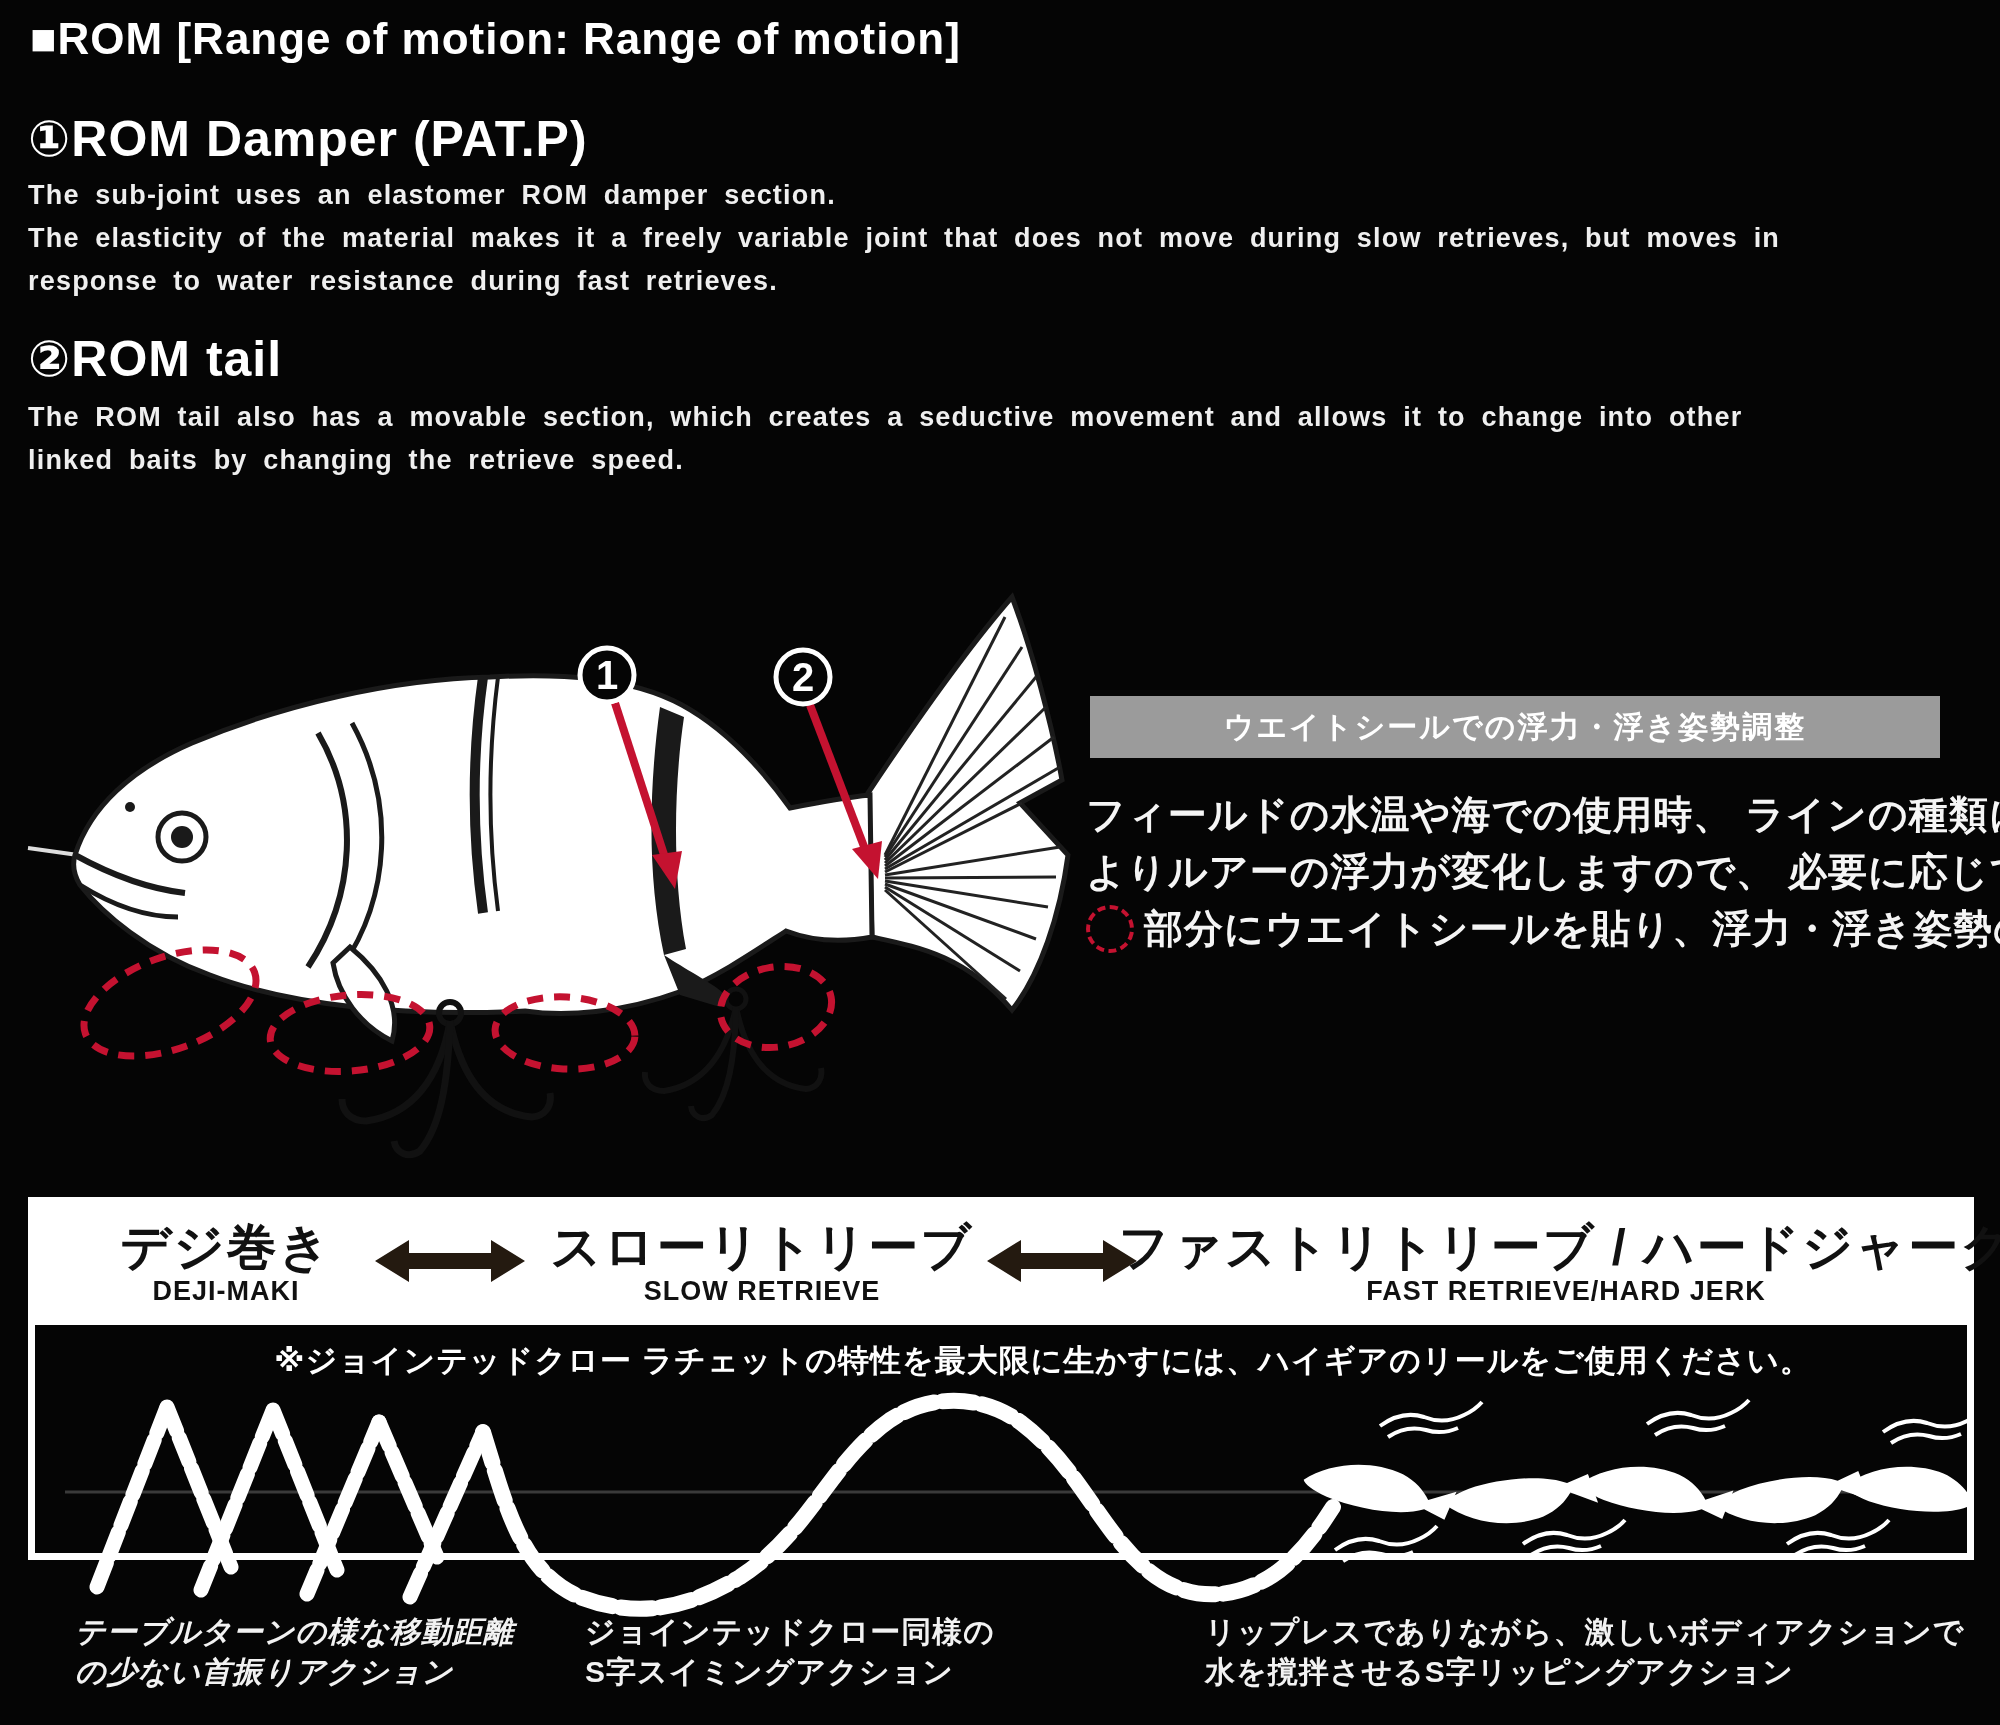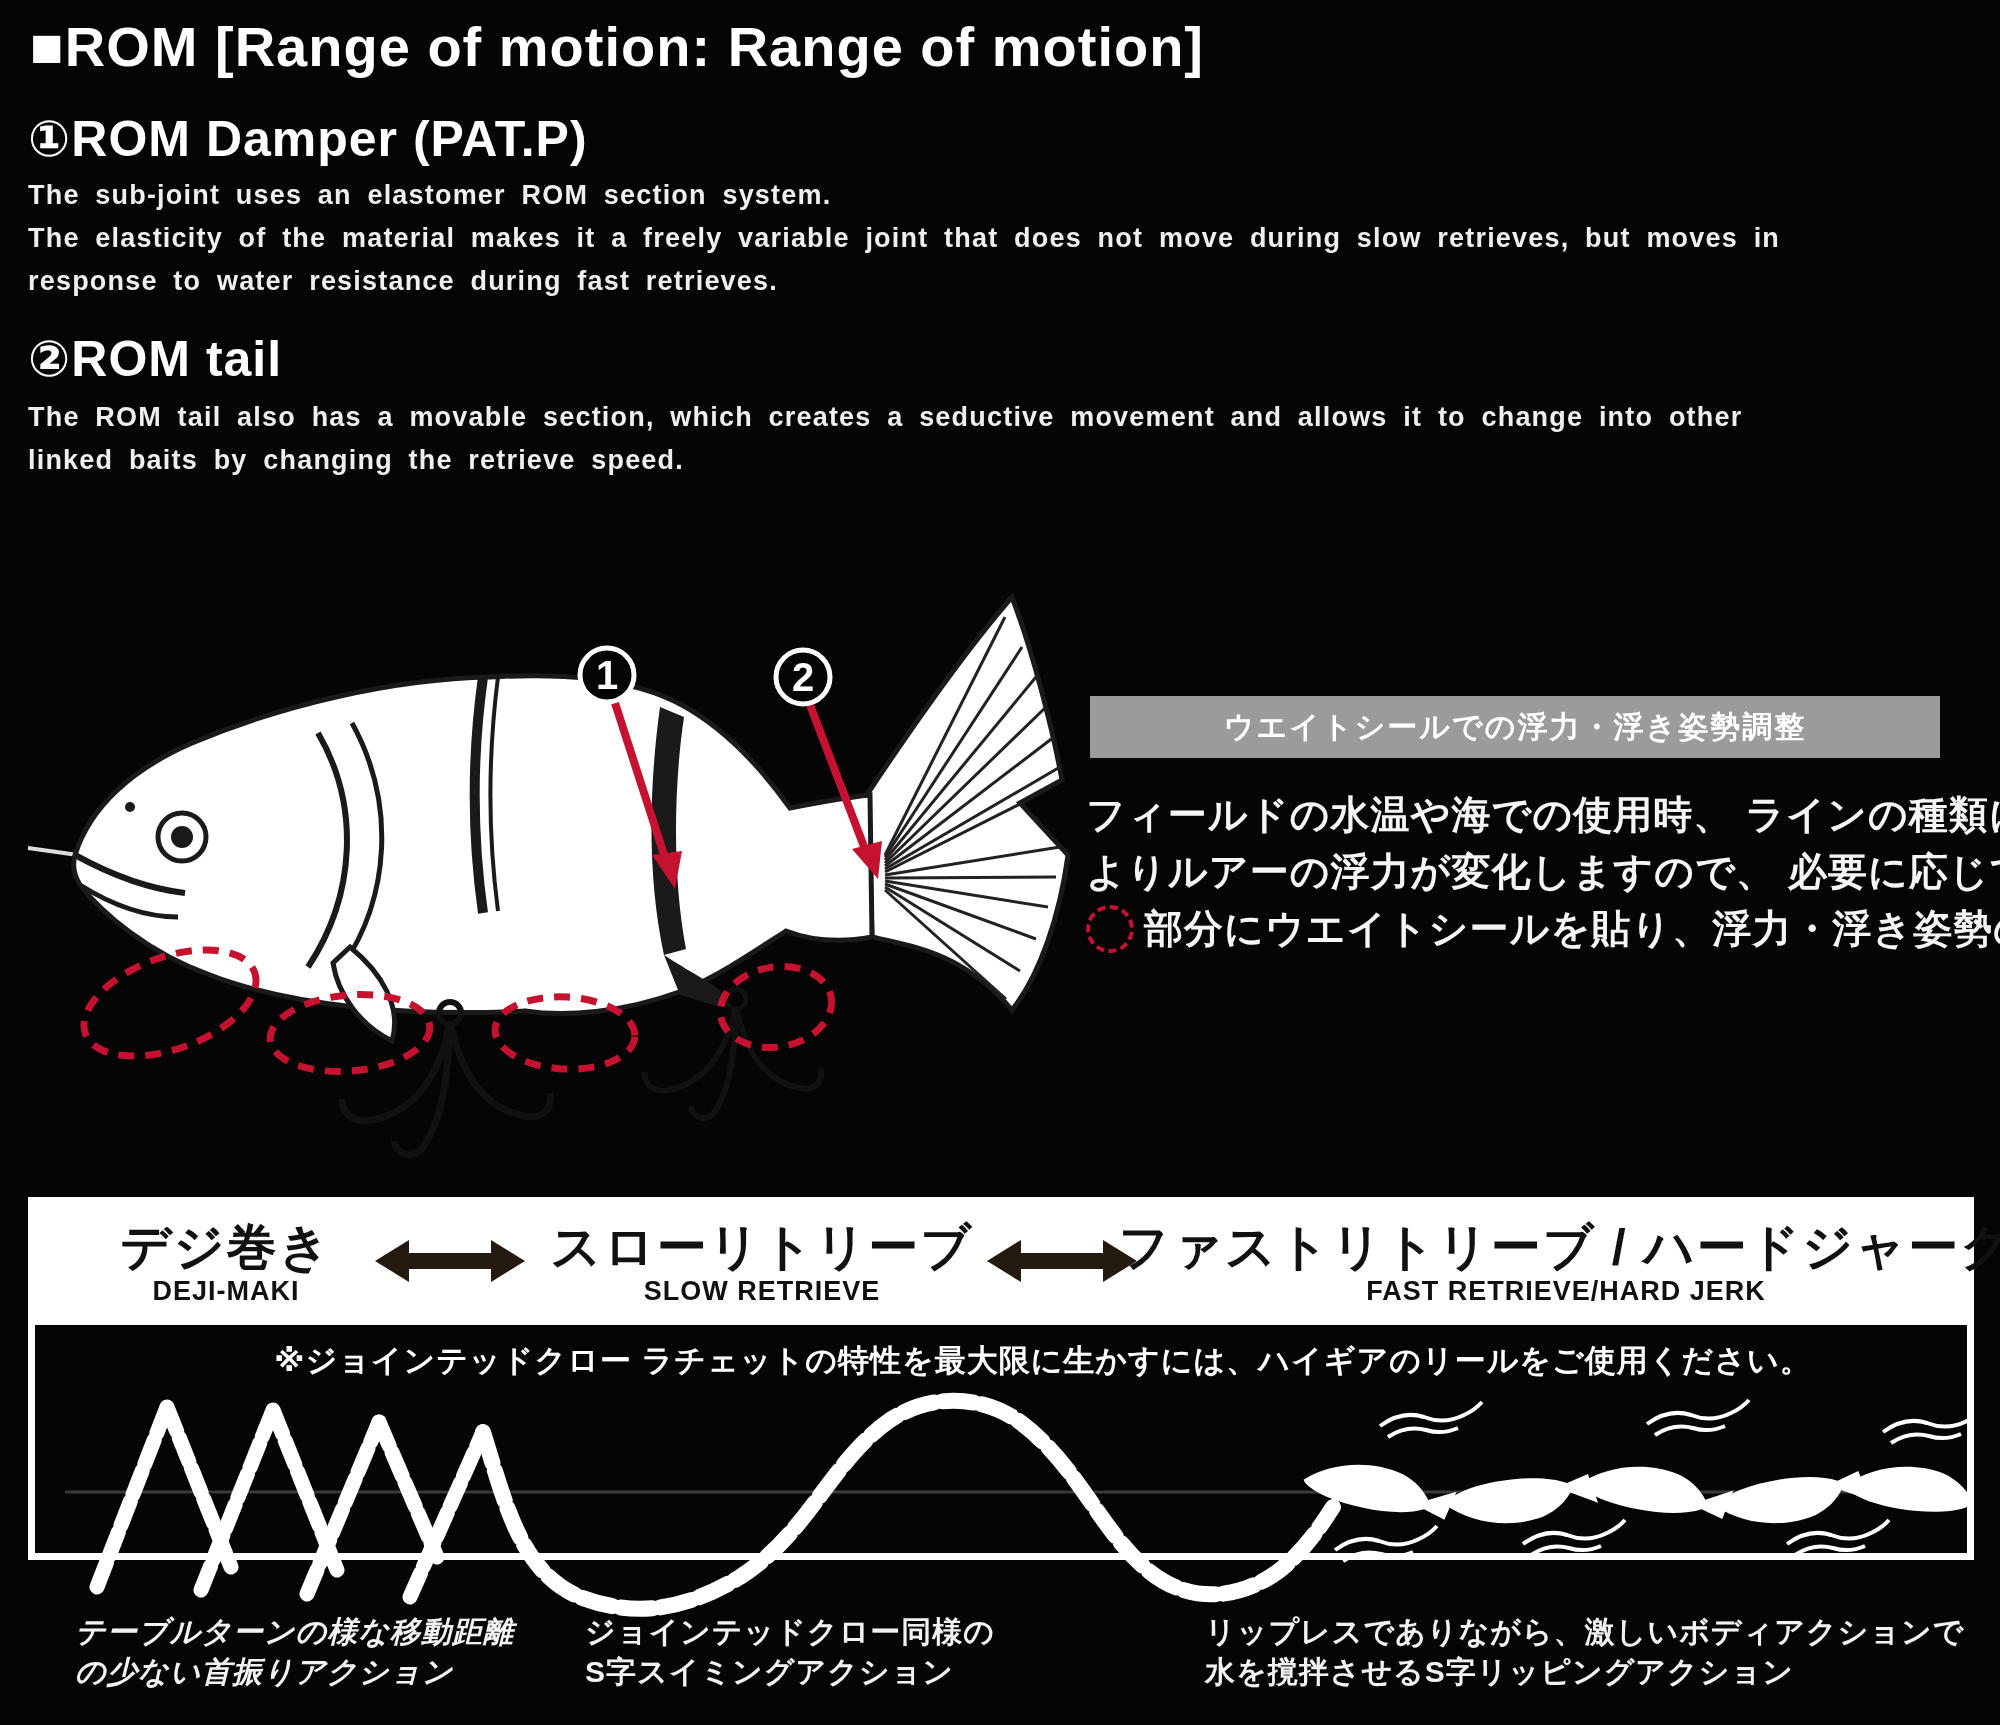--- a/index.html
+++ b/index.html
@@ -1,19 +1,19 @@
 <!DOCTYPE html>
 <html><head>
 <meta charset="utf-8">
 <style>
   html,body{margin:0;padding:0;background:#000;}
   #page{position:relative;width:2000px;height:1725px;background:#050505;overflow:hidden;
         font-family:"Liberation Sans","DejaVu Sans",sans-serif;color:#fff;}
   .abs{position:absolute;}
-  .title{left:30px;top:14px;font-size:56px;font-weight:700;letter-spacing:1px;color:#fff;}
+  .title{left:30px;top:14px;font-size:44px;font-weight:700;letter-spacing:1px;color:#fff;}
   .h2{left:28px;font-size:50px;font-weight:700;letter-spacing:1px;color:#fff;}
   .h2.first{top:110px;}
   .h2.second{top:330px;}
   .para{left:28px;font-size:27px;font-weight:700;line-height:43px;letter-spacing:1.2px;word-spacing:7px;color:#efefef;}
   .para.first{top:174px;}
   .para.second{top:396px;}
 
   
   .graybar{left:1090px;top:696px;width:850px;height:62px;background:#9b9b9b;
            display:flex;align-items:center;justify-content:center;
@@ -47,21 +47,21 @@
 </style>
 </head>
 <body>
 
 <div id="page">
 
   <div class="abs title">■ROM [Range of motion: Range of motion]</div>
 
   <div class="abs h2 first">①ROM Damper (PAT.P)</div>
   <div class="abs para first">
-    <div>The sub-joint uses an elastomer ROM section system.</div>
+    <div>The sub-joint uses an elastomer ROM damper section.</div>
     <div>The elasticity of the material makes it a freely variable joint that does not move during slow retrieves, but moves in</div>
     <div>response to water resistance during fast retrieves.</div>
   </div>
 
   <div class="abs h2 second">②ROM tail</div>
   <div class="abs para second">
     <div>The ROM tail also has a movable section, which creates a seductive movement and allows it to change into other</div>
     <div>linked baits by changing the retrieve speed.</div>
   </div>
 

